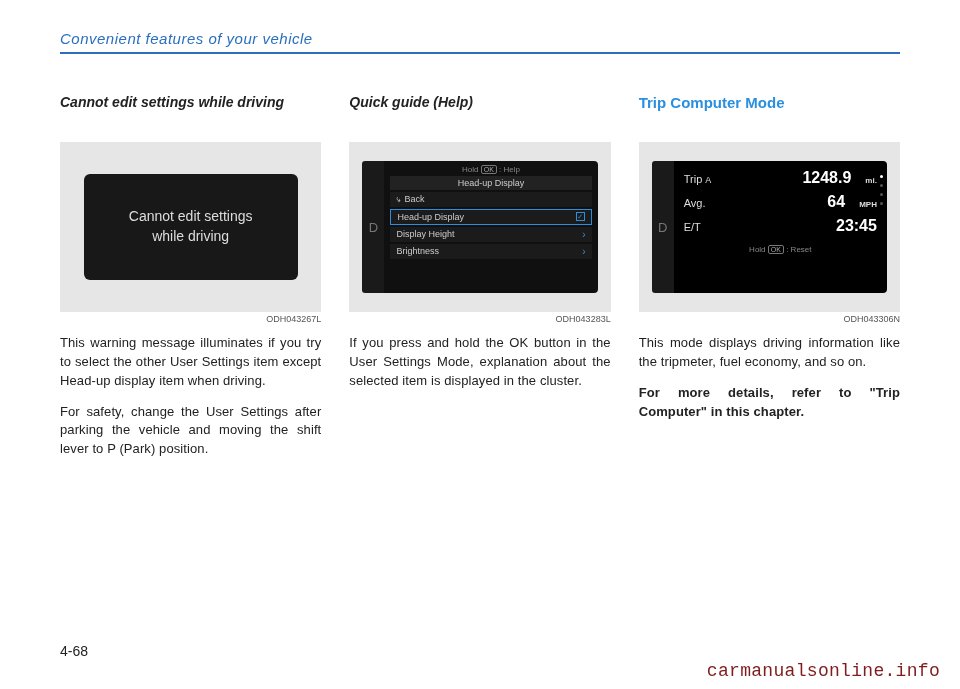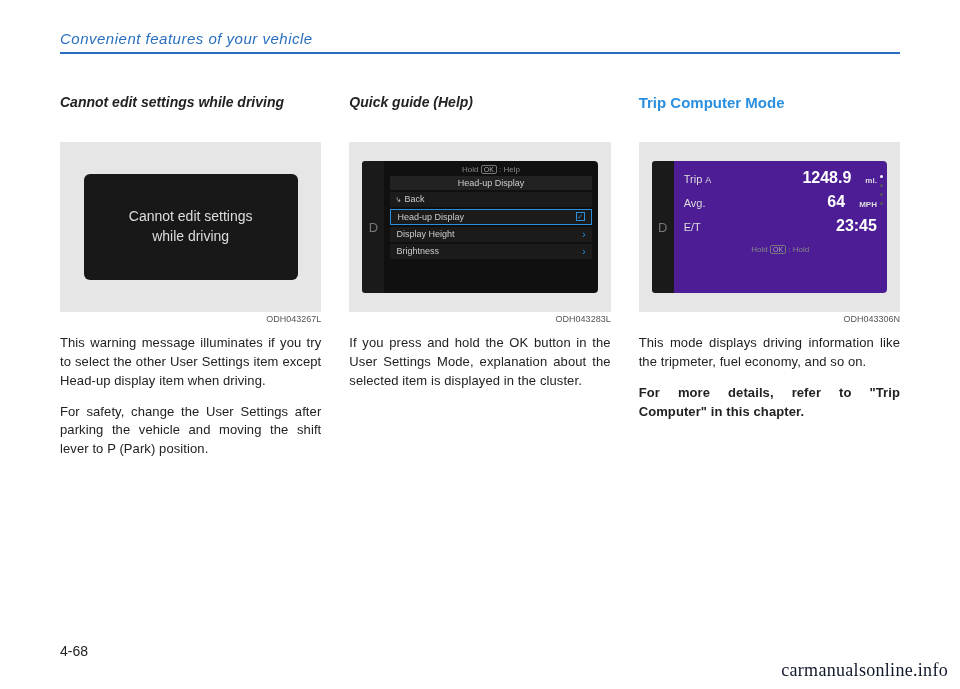--- a/index.html
+++ b/index.html
@@ -80,25 +80,25 @@
   .page-num {
     position: absolute;
     left: 60px;
     bottom: 30px;
     font-size: 14px;
     font-family: "Trebuchet MS", Arial, sans-serif;
     color: #222;
   }
   .watermark {
     position: absolute;
-    right: 12px;
+    right: 20px;
     bottom: 8px;
     font-size: 18px;
-    color: #0f172a;
-    font-family: Liberation Serif, serif;
+    color: #7f1d1d;
+    font-family: Liberation Mono, monospace;
     letter-spacing: 0.3px;
   }
 
   
   .fig1-screen {
     width: 82%;
     height: 62%;
     background: #181818;
     border-radius: 6px;
     display: flex;
@@ -178,21 +178,21 @@
     background: #1a1a1a;
     color: #777;
     display: flex;
     align-items: center;
     justify-content: center;
     font-size: 13px;
     border-radius: 3px 0 0 3px;
   }
   .fig3-screen {
     flex: 1;
-    background: #4c1d95;
+    background: #000000;
     border-radius: 0 4px 4px 0;
     padding: 8px 10px 4px 10px;
     display: flex;
     flex-direction: column;
     gap: 6px;
     color: #ddd;
     font-size: 11px;
     position: relative;
   }
   .fig3-row { display: flex; justify-content: space-between; align-items: baseline; }
@@ -297,21 +297,21 @@
                 <span class="fig3-val">64</span><span class="fig3-unit">MPH</span>
               </span>
             </div>
             <div class="fig3-row">
               <span>E/T</span>
               <span class="fig3-val">23:45</span>
             </div>
             <div class="fig2-hold" style="margin-top:4px;">
               <span>Hold</span>
               <span class="okbox">OK</span>
-              <span>: Hold</span>
+              <span>: Reset</span>
             </div>
           </div>
         </div>
       </div>
       <div class="fig-caption">ODH043306N</div>
 
       <p class="body-text">This mode displays driving information like the tripmeter, fuel economy, and so on.</p>
       <p class="body-text body-text-bold">For more details, refer to "Trip Computer" in this chapter.</p>
     </div>
 

